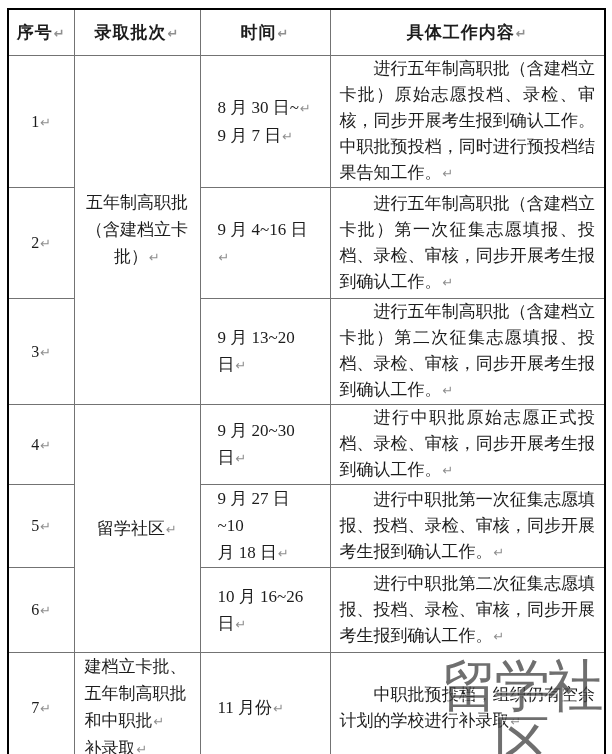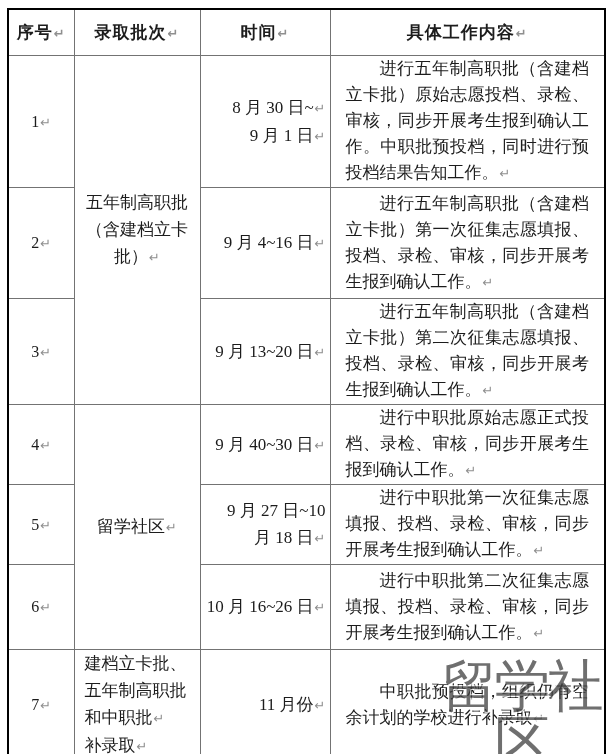--- a/index.html
+++ b/index.html
@@ -17,23 +17,23 @@
   th {
     font-weight:bold; font-size:17px; height:45px; text-align:center;
     letter-spacing:1px;
   }
   .no-cell  { text-align:center; font-size:16px; }
   .batch-cell {
     text-align:center; font-size:17px; line-height:27px; padding:0 10px;
   }
   .batch-cell div { text-align:left; }
   .time-cell {
-    text-align:right; font-size:17px; line-height:27px; padding:0 4px;
+    text-align:left; font-size:17px; line-height:27px; padding:0 17px;
   }
-  .content-cell { padding:0 15px; }
+  .content-cell { padding:0 9px; }
   .content-cell p {
     margin:0; font-size:17px; line-height:26px;
     text-align:justify; text-indent:2em;
   }
   .r1 td { height:128px; }
   .r2 td { height:110px; }
   .r3 td { height:104px; }
   .r4 td { height:77px; }
   .r5 td { height:79px; }
   .r6 td { height:84px; }
@@ -74,21 +74,21 @@
     <th><span>录取批次</span><span class="mark">↵</span></th>
     <th><span>时间</span><span class="mark">↵</span></th>
     <th><span>具体工作内容</span><span class="mark">↵</span></th>
   </tr>
 
   <tr class="r1">
     <td class="no-cell"><span>1</span><span class="mark">↵</span></td>
     <td class="batch-cell" rowspan="3"><span>五年制高职批（含建档立卡批）</span><span class="mark">↵</span></td>
     <td class="time-cell">
       <div><span>8 月 30 日~</span><span class="mark">↵</span></div>
-      <div><span>9 月 1 日</span><span class="mark">↵</span></div>
+      <div><span>9 月 7 日</span><span class="mark">↵</span></div>
     </td>
     <td class="content-cell">
             <p><span>进行五年制高职批（含建档立卡批）原始志愿投档、录检、审核，同步开展考生报到确认工作。中职批预投档，同时进行预投档结果告知工作。</span><span class="mark">↵</span></p>
           </td>
   </tr>
 
   <tr class="r2">
     <td class="no-cell"><span>2</span><span class="mark">↵</span></td>
     <td class="time-cell"><span>9 月 4~16 日</span><span class="mark">↵</span></td>
     <td class="content-cell">
@@ -100,21 +100,21 @@
     <td class="no-cell"><span>3</span><span class="mark">↵</span></td>
     <td class="time-cell"><span>9 月 13~20 日</span><span class="mark">↵</span></td>
     <td class="content-cell">
             <p><span>进行五年制高职批（含建档立卡批）第二次征集志愿填报、投档、录检、审核，同步开展考生报到确认工作。</span><span class="mark">↵</span></p>
           </td>
   </tr>
 
   <tr class="r4">
     <td class="no-cell"><span>4</span><span class="mark">↵</span></td>
     <td class="batch-cell" rowspan="3"><span>留学社区</span><span class="mark">↵</span></td>
-    <td class="time-cell"><span>9 月 40~30 日</span><span class="mark">↵</span></td>
+    <td class="time-cell"><span>9 月 20~30 日</span><span class="mark">↵</span></td>
     <td class="content-cell">
             <p><span>进行中职批原始志愿正式投档、录检、审核，同步开展考生报到确认工作。</span><span class="mark">↵</span></p>
           </td>
   </tr>
 
   <tr class="r5">
     <td class="no-cell"><span>5</span><span class="mark">↵</span></td>
     <td class="time-cell">
       <div>9 月 27 日~10</div>
       <div><span>月 18 日</span><span class="mark">↵</span></div>

